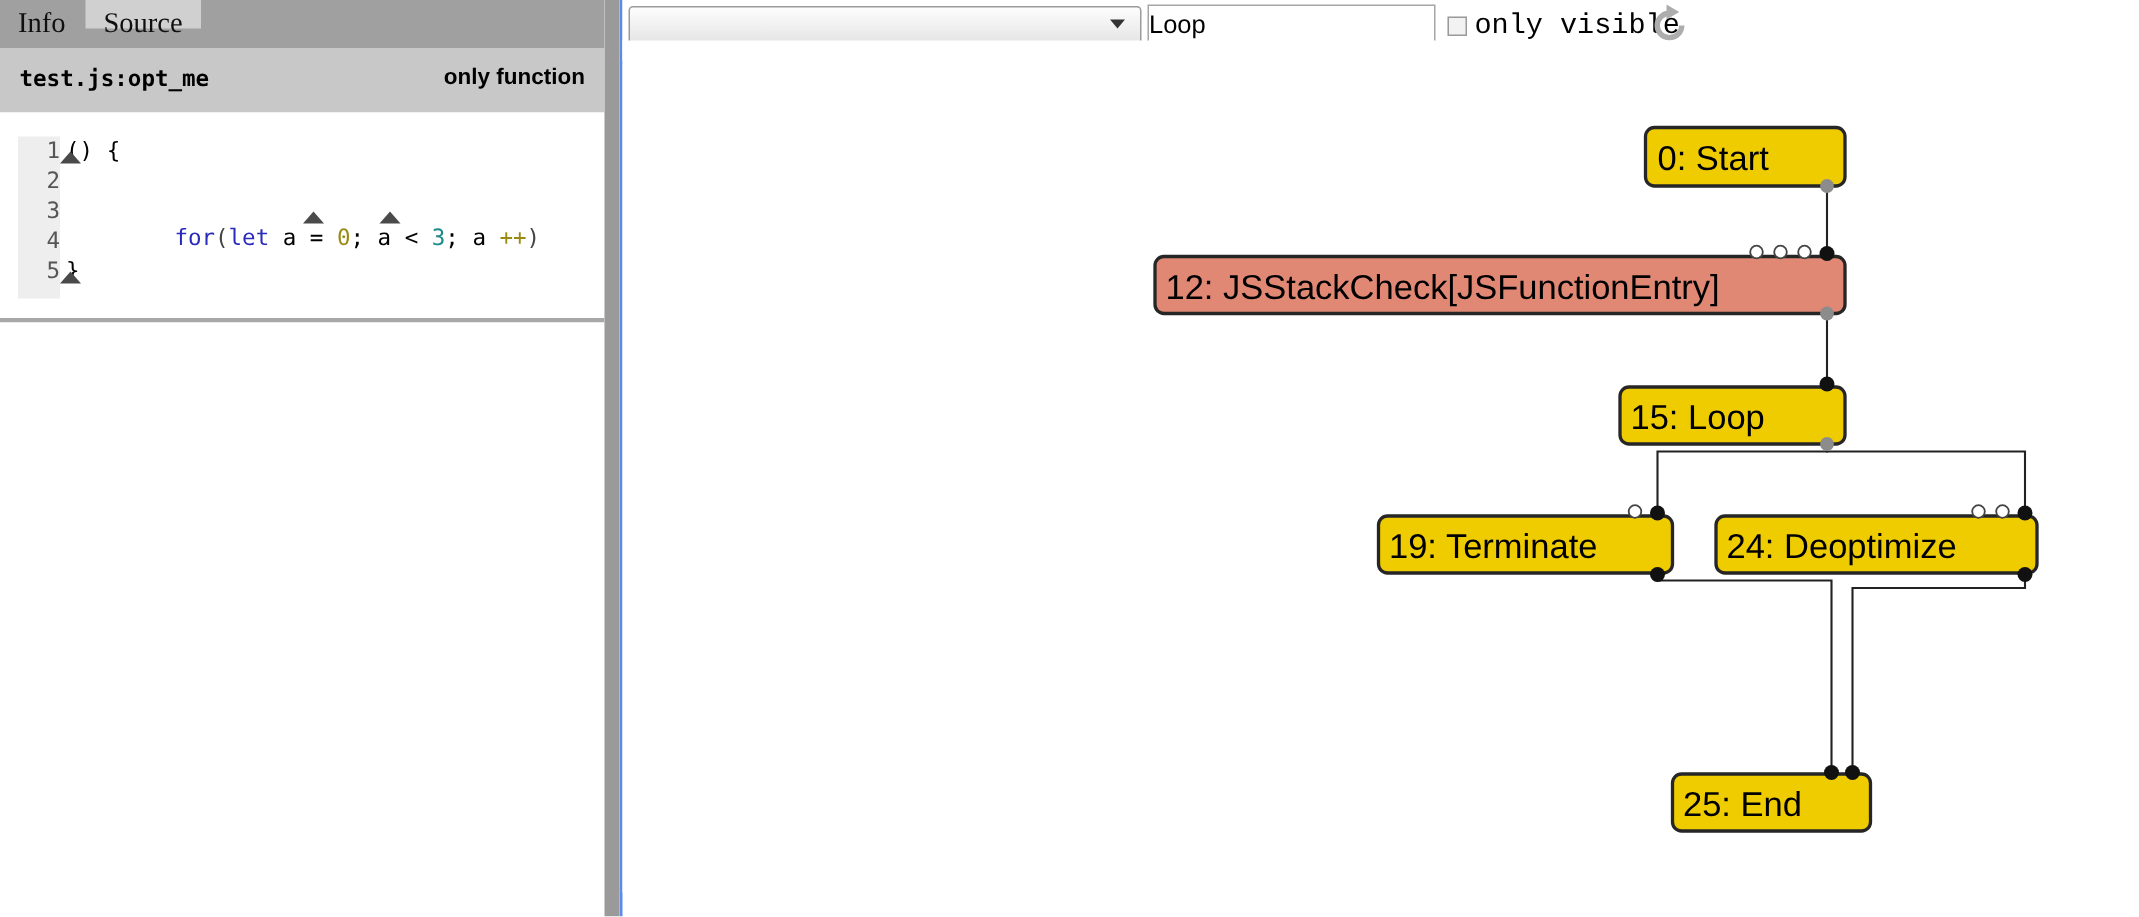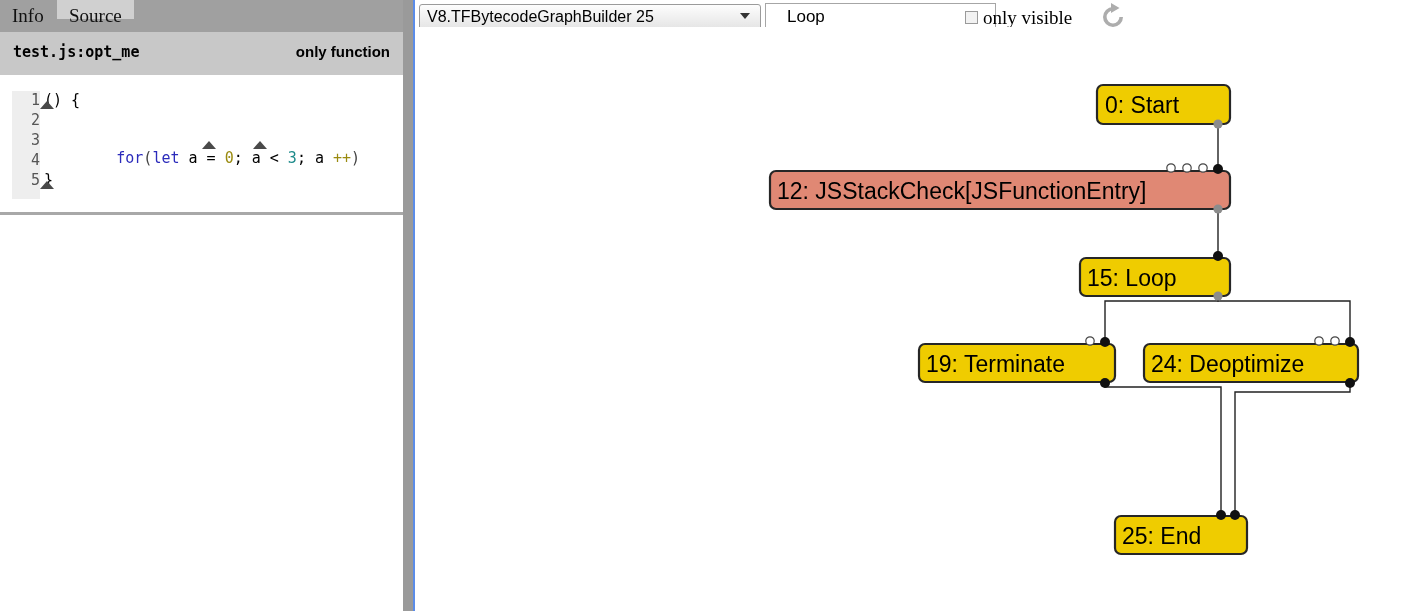--- a/index.html
+++ b/index.html
@@ -151,47 +151,47 @@
   #phase-caret {
     position: absolute; right: 10px; top: 8px;
     width: 0; height: 0;
     border-left: 5px solid transparent;
     border-right: 5px solid transparent;
     border-top: 6px solid #333;
   }
 
   #search-input {
     position: absolute; left: 350px; top: 3px;
-    width: 231px; height: 28px;
+    width: 192px; height: 28px;
     background: #ffffff;
     border: 1px solid #a6a6a6;
     font-family: "Liberation Sans", sans-serif;
     font-size: 17px;
     color: #000;
-    padding: 0 21px;
+    padding: 0 0;
     outline: none;
   }
 
   #only-visible-wrap {
     position: absolute; left: 550px; top: 4px;
     height: 26px; line-height: 26px;
     white-space: nowrap;
   }
   #only-visible-box {
     display: inline-block;
     width: 13px; height: 13px;
     border: 1px solid #9a9a9a;
     background: #f2f2f2;
     vertical-align: middle;
     margin-right: 5px;
     cursor: pointer;
   }
   #only-visible-label {
     display: inline-block;
-    font-family: Liberation Serif, serif;
+    font-family: Liberation Mono, monospace;
     font-size: 19px;
     color: #000;
     vertical-align: middle;
   }
 
   .tb-icon {
     position: absolute; top: 1px;
     width: 32px; height: 32px;
     cursor: pointer;
   }
@@ -261,21 +261,20 @@
     <div id="left-lower"></div>
   </div>
 
   <div id="panel-splitter"></div>
 
   <div id="right-panel">
 
     <div id="toolbar">
 
       <div id="phase-select">
-        <span>V8.TFBytecodeGraphBuilder 25</span>
         <span id="phase-caret"></span>
       </div>
 
       <input id="search-input" type="text" value="Loop" placeholder="Search" style="">
 
       <div id="only-visible-wrap">
         <span id="only-visible-box"></span><span id="only-visible-label">only visible</span>
       </div>
 
       <div class="tb-icon" style="left:682px;" title="Layout graph">

